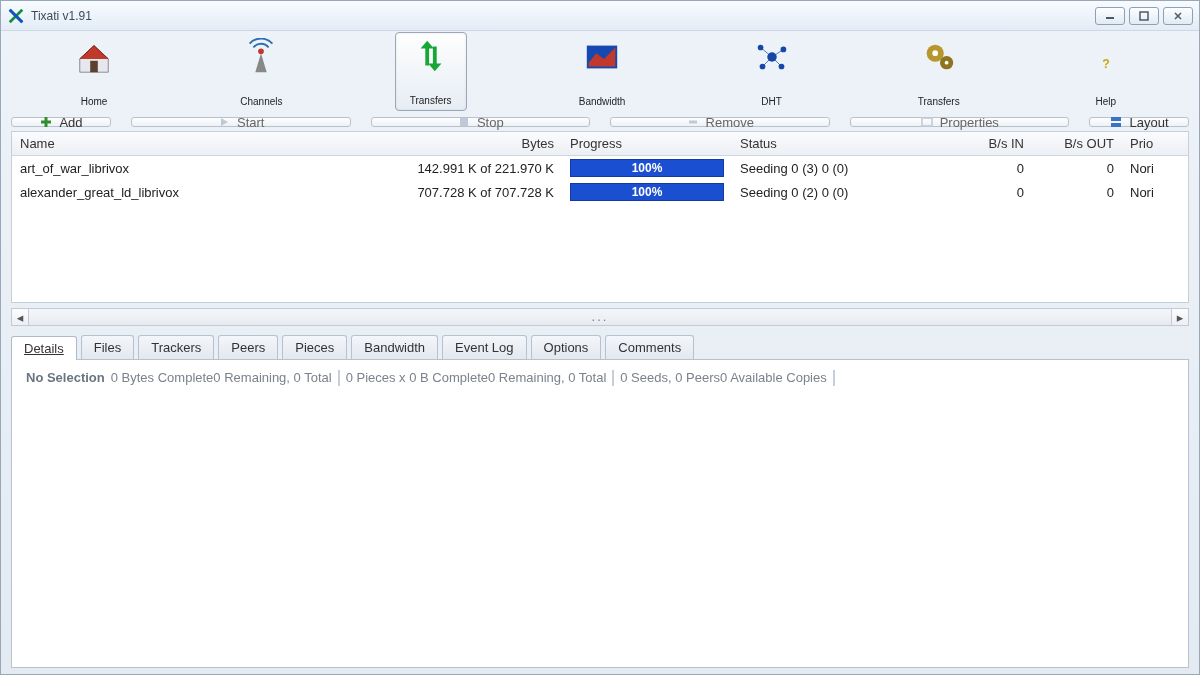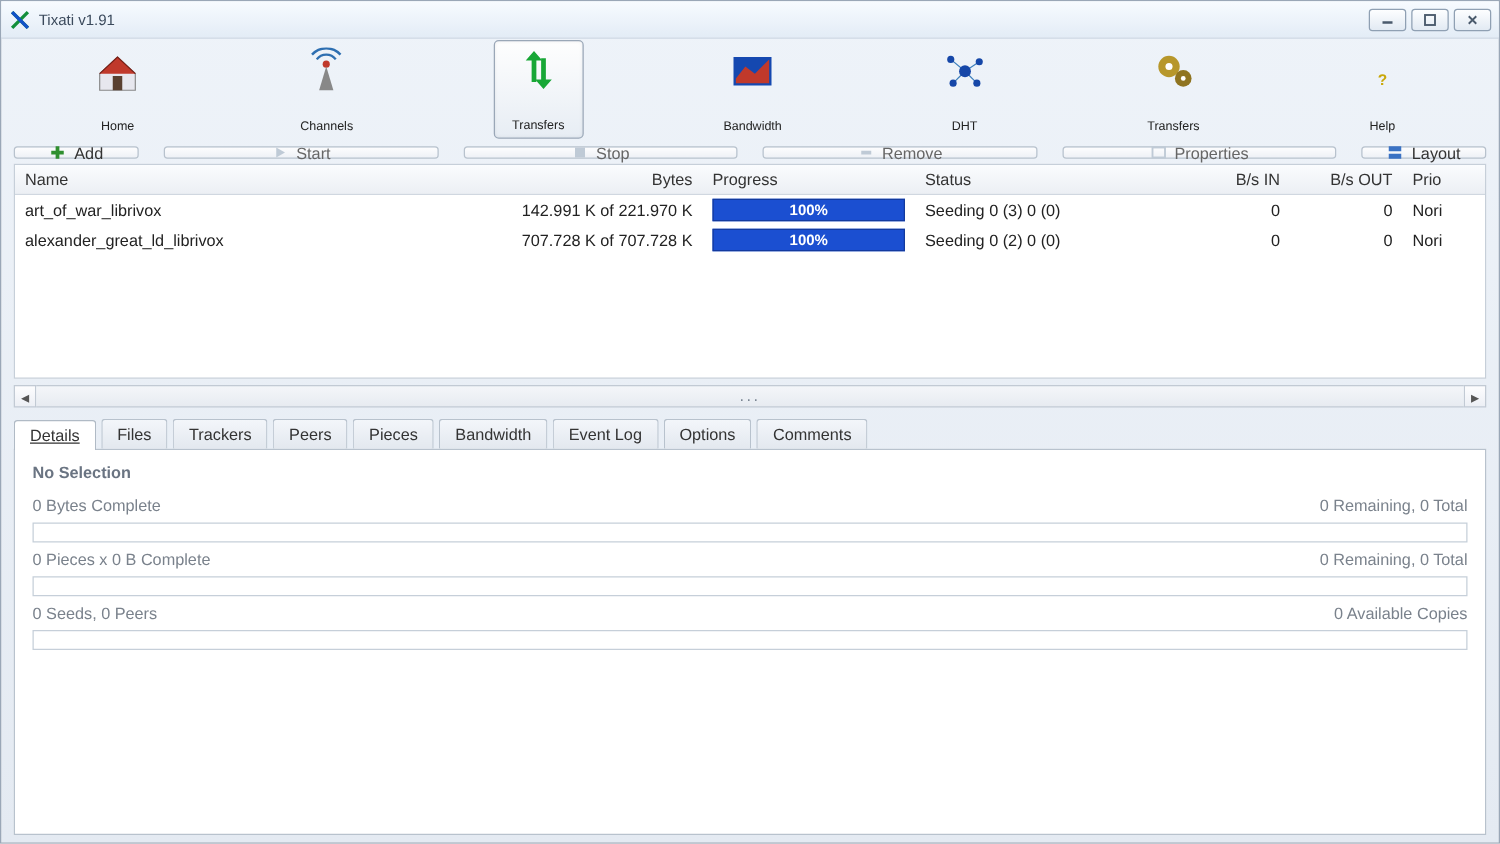--- a/index.html
+++ b/index.html
@@ -100,21 +100,21 @@
 .tab {
   padding: 4px 12px; border:1px solid #b8c2cd; border-bottom:none;
   background: linear-gradient(#f3f6fa,#e3e8ef); color:#333; cursor:pointer;
   border-top-left-radius:3px; border-top-right-radius:3px;
 }
 .tab.active { background:#fff; font-weight:400; border-color:#b0bac5; position:relative; top:1px;text-decoration:underline; }
 
 
 .details {
   flex:1; margin: 0 10px 6px 10px; background:#fff; border:1px solid #b8c2cd;
-  padding: 10px 14px; color:#555; display:flex; flex-direction:column; gap:6px;
+  padding: 10px 14px; color:#555; display:flex; flex-direction:row; gap:6px;
 }
 .details .heading { color:#6a7482; font-weight:600; margin-bottom:6px; }
 .details .row { display:flex; justify-content:space-between; color:#7a828c; }
 .details .bar {
   height: 16px; border:1px solid #c6cfd9; background:#fff;
 }
 </style>
 </head>
 <body>
 

